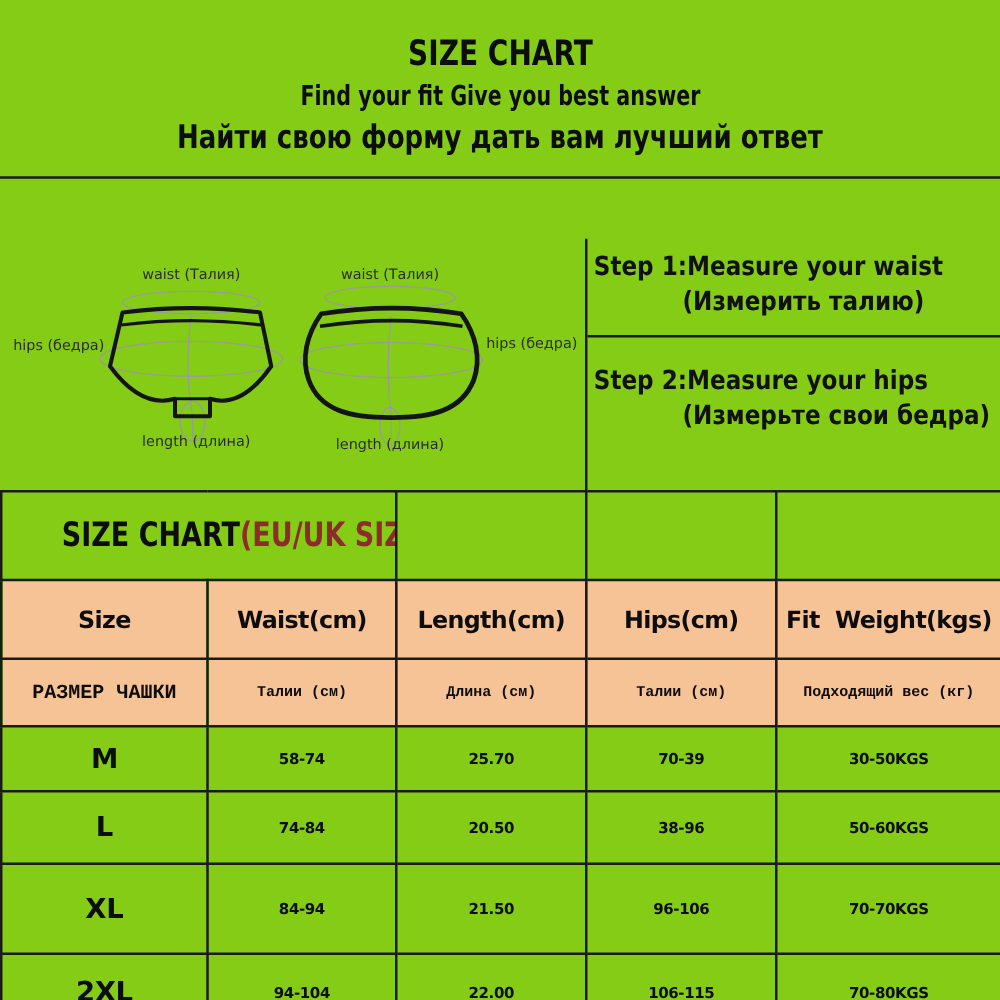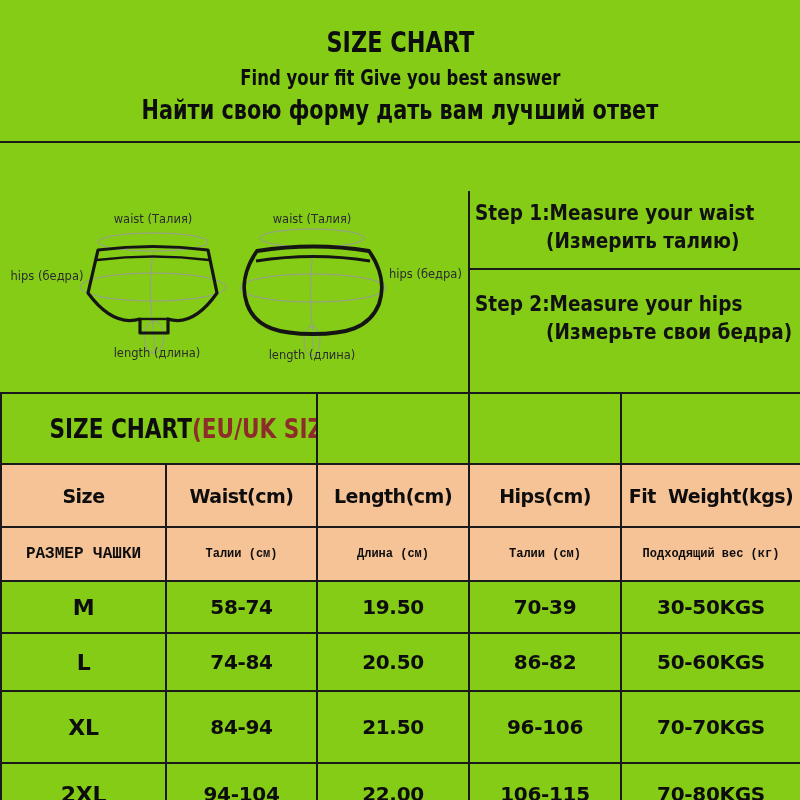--- a/index.html
+++ b/index.html
@@ -47,21 +47,21 @@
   tr.data-row-2{height:58px;}
   tr.data-row-3{height:72px;}
   tr.data-row-4{height:62px;}
   .heading-cell{text-align:left !important;}
   .heading-cell .hc-inner{display:inline-block;font-size:27px;font-weight:bold;white-space:nowrap;
       transform:scaleX(0.80);transform-origin:left center;padding-left:3px;}
   .heading-red{color:#8e2b2b;}
   tr.header-en th{background:#f6c396;font-size:19px;letter-spacing:-0.5px;}
   tr.header-ru th{background:#f6c396;font-size:12px;}
   tr.header-ru th.first{font-size:16px;}
-  td.data-cell{font-size:20px;letter-spacing:-0.3px;}
+  td.data-cell{font-size:12px;letter-spacing:-0.3px;}
   td.size-cell{font-size:22px;}
 
   
   .diag-label{font-family:"DejaVu Sans","Liberation Sans",sans-serif;font-size:11.5px;fill:#2c2c2c;}
 </style>
 </head>
 <body>
 
 <div id="page">
 
@@ -138,29 +138,29 @@
     <tr class="header-ru">
       <th class="first">РАЗМЕР ЧАШКИ</th>
       <th>Талии (см)</th>
       <th>Длина (см)</th>
       <th>Талии (см)</th>
       <th>Подходящий вес (кг)</th>
     </tr>
     <tr class="data-row-1">
       <td class="data-cell size-cell">M</td>
       <td class="data-cell">58-74</td>
-      <td class="data-cell">19.50</td>
+      <td class="data-cell">25.70</td>
       <td class="data-cell">70-39</td>
       <td class="data-cell">30-50KGS</td>
     </tr>
     <tr class="data-row-2">
       <td class="data-cell size-cell">L</td>
       <td class="data-cell">74-84</td>
       <td class="data-cell">20.50</td>
-      <td class="data-cell">86-82</td>
+      <td class="data-cell">38-96</td>
       <td class="data-cell">50-60KGS</td>
     </tr>
     <tr class="data-row-3">
       <td class="data-cell size-cell">XL</td>
       <td class="data-cell">84-94</td>
       <td class="data-cell">21.50</td>
       <td class="data-cell">96-106</td>
       <td class="data-cell">70-70KGS</td>
     </tr>
     <tr class="data-row-4">

